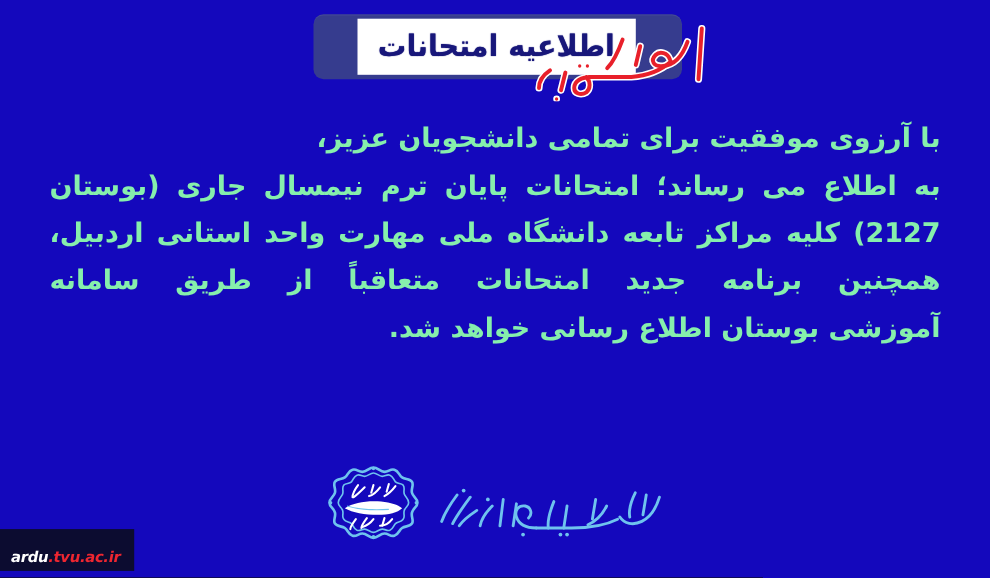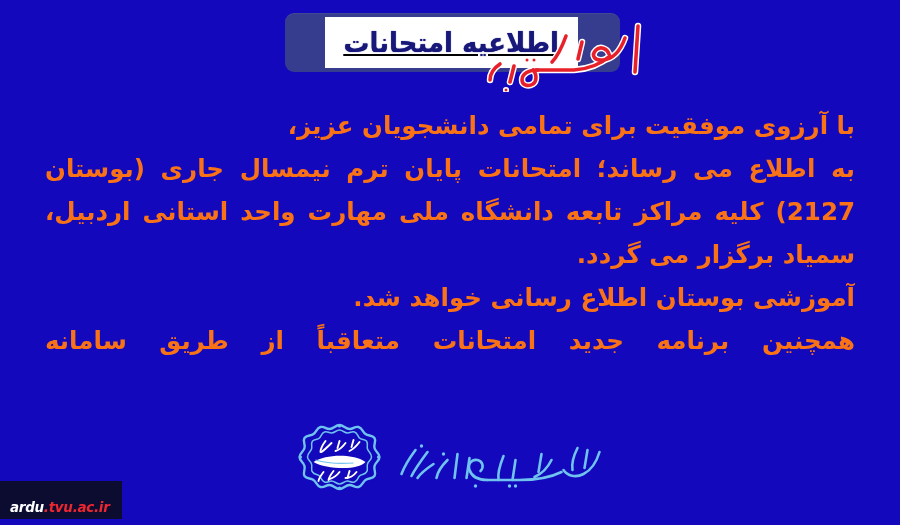--- a/index.html
+++ b/index.html
@@ -34,21 +34,20 @@
     position: absolute;
     left: 325px;
     top: 17px;
     width: 253px;
     height: 51px;
     background: #ffffff;
     display: flex;
     align-items: center;
     justify-content: center;
     overflow: hidden;
-    text-decoration: underline;
   }
 
   .title-text {
     color: #18177a;
     font-size: 27px;
     font-weight: bold;
     letter-spacing: -0.5px;
     white-space: nowrap;
     line-height: 1;
     transform: scaleX(0.96);
@@ -70,21 +69,21 @@
   .body-block {
     position: absolute;
     right: 45px;
     left: 45px;
     top: 104px;
     text-align: right;
     direction: rtl;
   }
 
   .body-line {
-    color: #f97316;
+    color: #86efac;
     font-size: 24.5px;
     font-weight: bold;
     line-height: 43px;
     height: 43px;
     white-space: nowrap;
     letter-spacing: -0.2px;
     overflow: hidden;
   }
   .body-line.justified {
     text-align: justify;
@@ -175,23 +174,22 @@
         <circle cx="64" cy="48" r="2.3"></circle>
         <circle cx="36" cy="78" r="2.3"></circle>
       </g>
     </svg>
   </div>
 
   <div class="body-block">
     <div class="body-line">با آرزوی موفقیت برای تمامی دانشجویان عزیز،</div>
     <div class="body-line justified">به اطلاع می رساند؛ امتحانات پایان ترم نیمسال جاری (بوستان</div>
     <div class="body-line justified">2127) کلیه مراکز تابعه دانشگاه ملی مهارت واحد استانی اردبیل،</div>
-    <div class="body-line">سمیاد برگزار می گردد.</div>
+    <div class="body-line justified">همچنین برنامه جدید امتحانات متعاقباً از طریق سامانه</div>
     <div class="body-line">آموزشی بوستان اطلاع رسانی خواهد شد.</div>
-    <div class="body-line justified">همچنین برنامه جدید امتحانات متعاقباً از طریق سامانه</div>
   </div>
 
   <div class="footer">
     <div class="footer-inner">
 
       <div class="footer-calligraphy">
         <svg viewBox="0 0 215 60" aria-hidden="true">
           <g fill="none" stroke="#6fc3ee" stroke-width="2.6" stroke-linecap="round" stroke-linejoin="round">
             <path d="M208 18 C205 28 200 36 192 40 C184 44 176 42 172 36"></path>
             <path d="M196 16 L193 34"></path>

